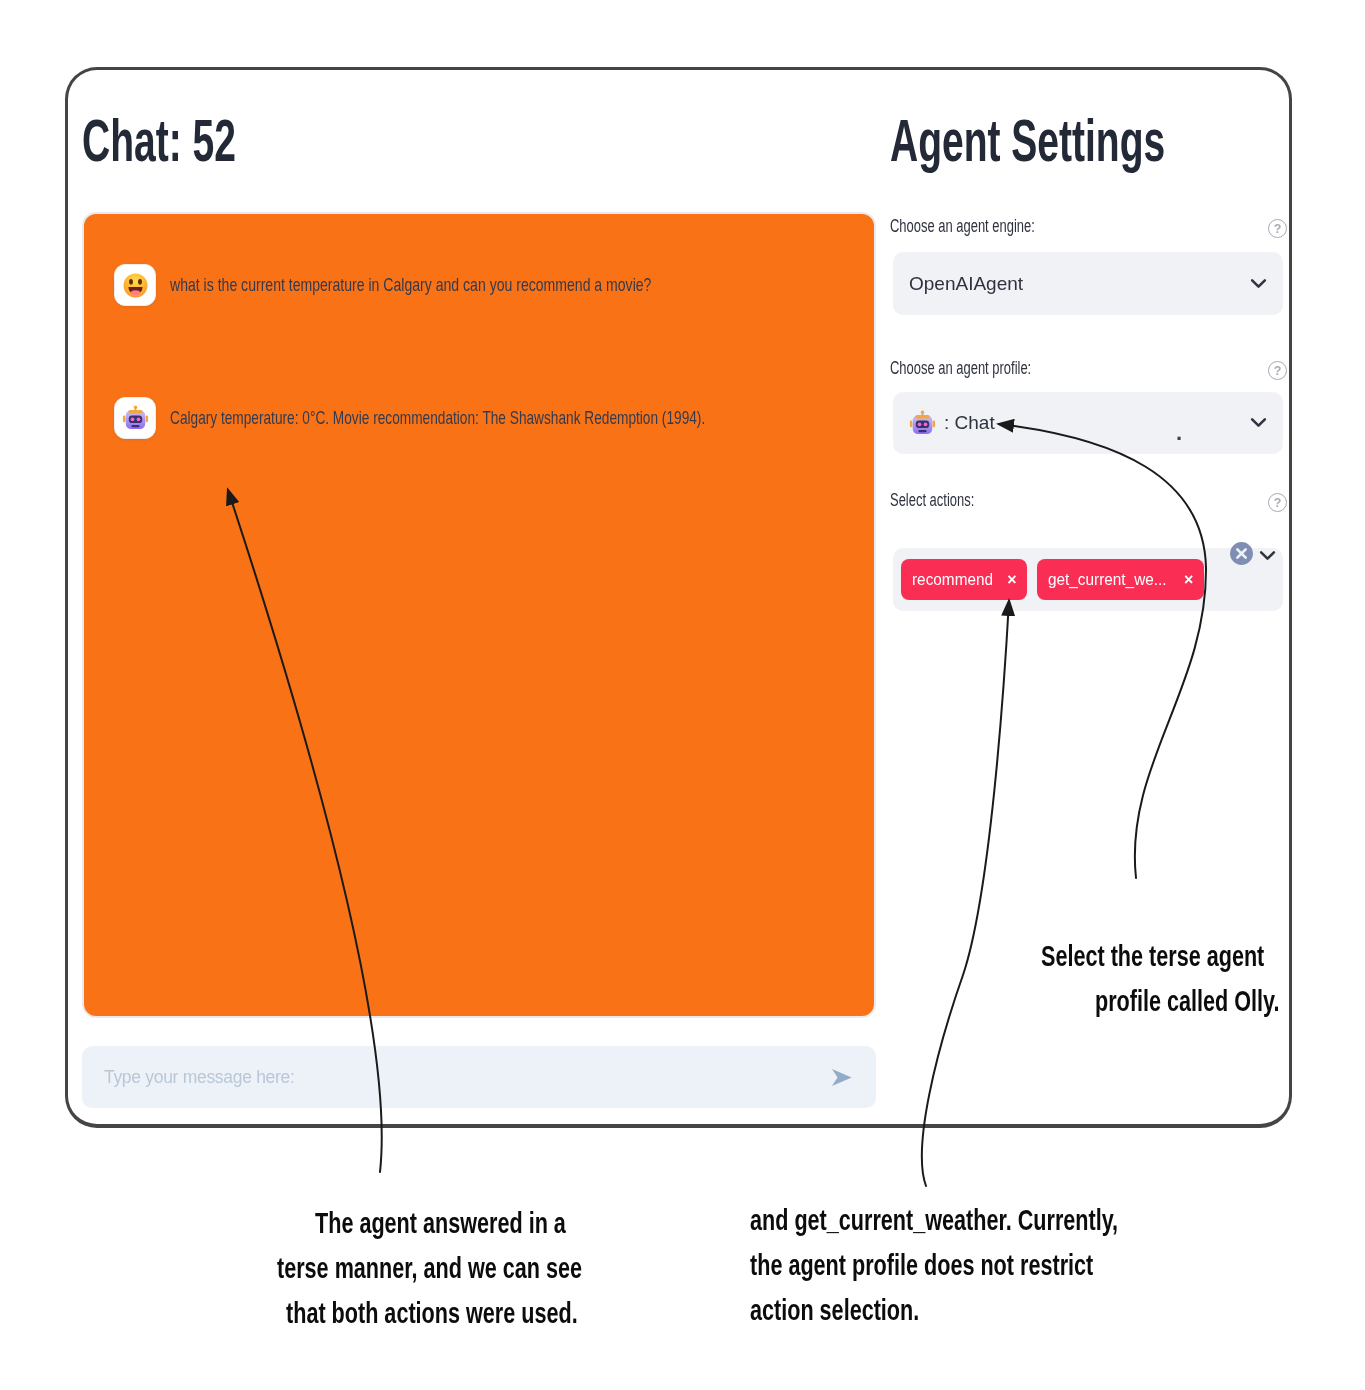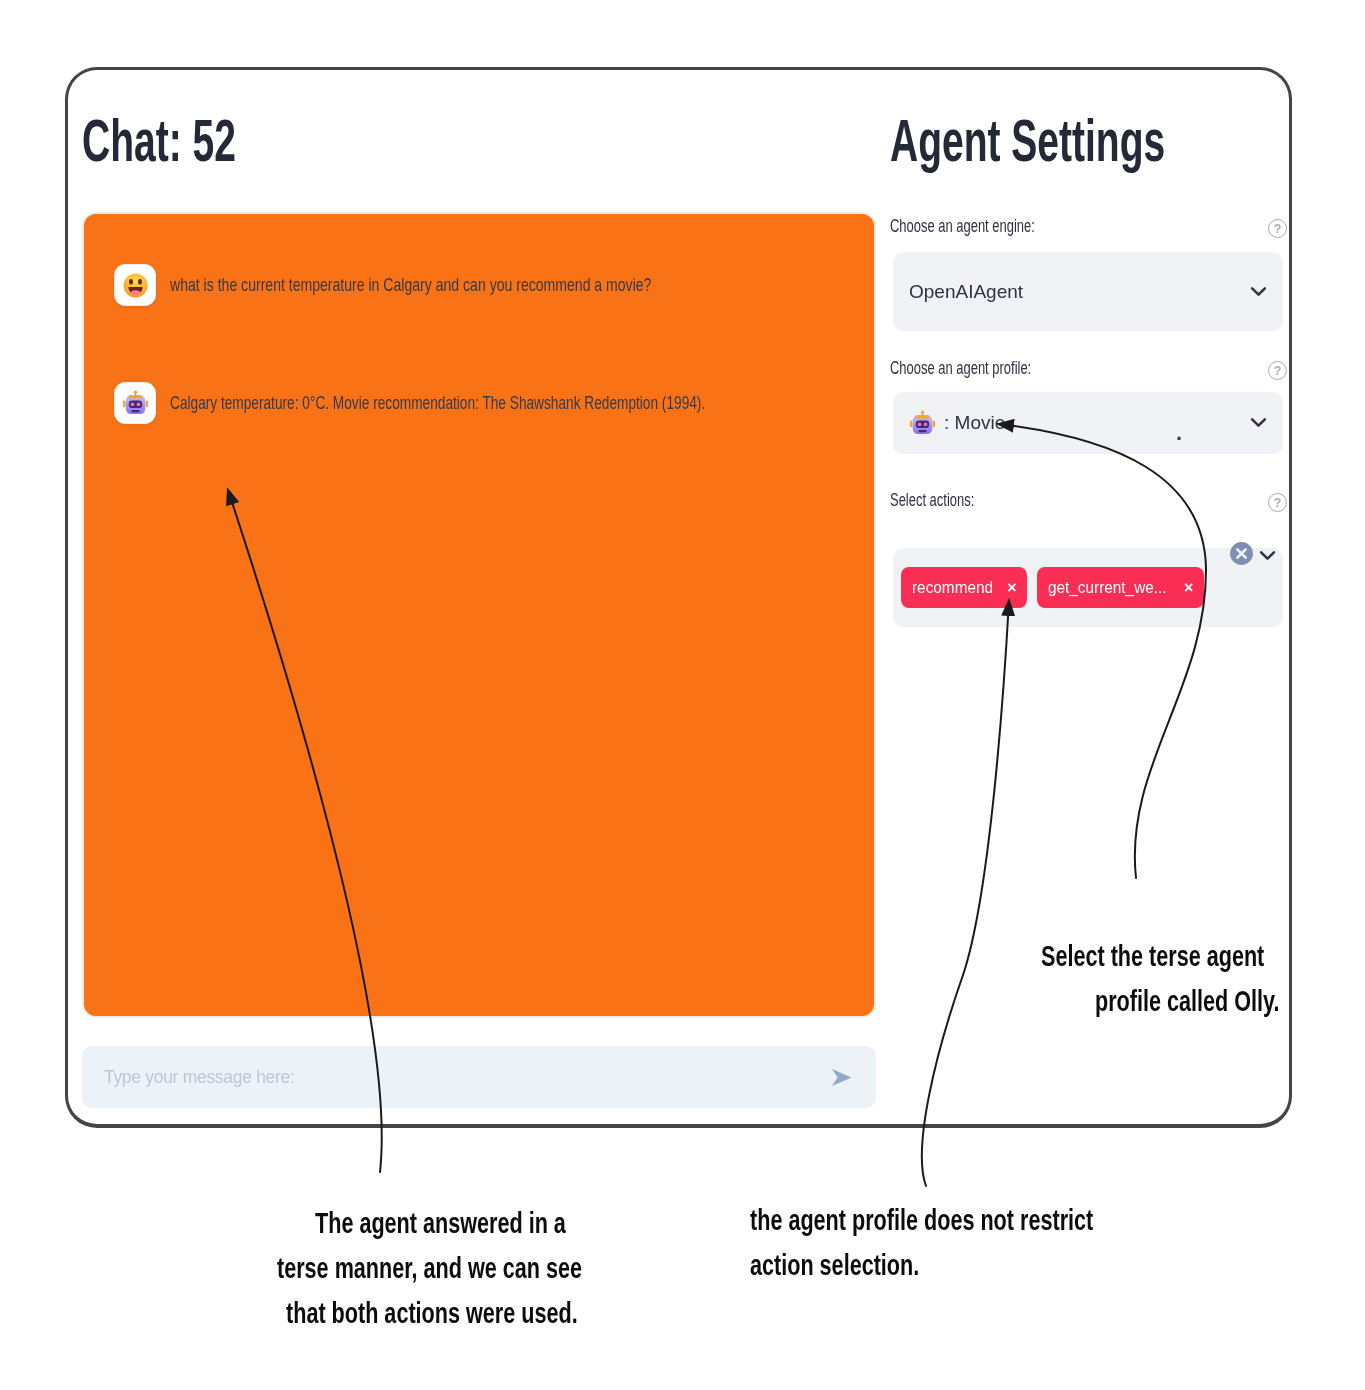--- a/index.html
+++ b/index.html
@@ -21,21 +21,21 @@
   .chat-input{position:absolute;left:82px;top:1046px;width:794px;height:62px;box-sizing:border-box;
               background:#edf2f8;border-radius:10px;display:flex;align-items:center;padding:0 20px;}
   .chat-input input{flex:1;border:none;outline:none;background:transparent;font-family:"Liberation Sans",sans-serif;
                     font-size:17.5px;letter-spacing:-0.3px;color:#31333f;}
   .chat-input input::placeholder{color:#b9c7d7;opacity:1;}
   .send-btn{width:30px;height:30px;display:flex;align-items:center;justify-content:center;cursor:pointer;}
   
   .field-label{position:absolute;left:890px;font-size:18px;color:#2f3340;white-space:nowrap;}
   .help{position:absolute;left:1268px;width:19px;height:19px;box-sizing:border-box;border:1.6px solid #a7abb5;
         border-radius:50%;color:#a7abb5;font-size:12.5px;font-weight:700;display:flex;align-items:center;justify-content:center;}
-  .select{position:absolute;left:893px;width:390px;height:79px;box-sizing:border-box;background:#f0f2f6;
+  .select{position:absolute;left:893px;width:390px;height:63px;box-sizing:border-box;background:#f0f2f6;
           border-radius:10px;display:flex;align-items:center;padding:0 16px;}
   .select .val{font-size:19px;color:#2f3340;}
   .chev{position:absolute;right:16px;top:50%;transform:translateY(-50%);}
   .multi{padding:0 8px;}
   .tag{height:41px;display:inline-flex;align-items:center;gap:8px;padding:0 11px;margin-right:10px;
        background:#fa2d55;border-radius:8px;color:#ffffff;}
   .tag .t{font-size:16.5px;transform:scaleX(.93);transform-origin:0 50%;white-space:nowrap;}
   .tag .x{font-size:16px;font-weight:700;cursor:pointer;line-height:1;}
   .clear-all{position:absolute;left:1229px;top:541px;cursor:pointer;}
   .stray-dot{position:absolute;left:1176px;top:420px;font-size:22px;font-weight:700;color:#3a4152;}
@@ -95,21 +95,21 @@
     <div class="msg" style="top:50px;">
       <div class="avatar">
         <svg class="emoji" width="27" height="27">
             <use href="#emoji-grin"></use>
           </svg>
       </div>
       <div class="msg-text">
         <span class="sq" style="--sx:0.74;">what is the current temperature in Calgary and can you recommend a movie?</span>
       </div>
     </div>
-    <div class="msg" style="top:168px;">
+    <div class="msg" style="top:183px;">
       <div class="avatar">
         <svg class="emoji" width="27" height="27">
             <use href="#emoji-robot"></use>
           </svg>
       </div>
       <div class="msg-text">
         <span class="sq" style="--sx:0.72;">Calgary temperature: 0°C. Movie recommendation: The Shawshank Redemption (1994).</span>
       </div>
     </div>
   </div>
@@ -145,21 +145,21 @@
   <div class="field-label" style="top:358px;">
     <span class="sq">Choose an agent profile:</span>
   </div>
   <div class="help" style="top:361px;">
     <span>?</span>
   </div>
   <div class="select" style="top:392px;height:62px;">
     <svg class="emoji" width="27" height="27" style="margin-right:8px;">
         <use href="#emoji-robot"></use>
       </svg>
-    <span class="val">: Movie</span>
+    <span class="val">: Chat</span>
     <span class="chev">
       <svg width="17" height="11" viewBox="0 0 16 10">
           <path d="M2 2 L8 8 L14 2" stroke="#31333f" stroke-width="2.4" fill="none" stroke-linecap="round" stroke-linejoin="round"></path>
         </svg>
     </span>
   </div>
   <div class="stray-dot">.</div>
 
   <div class="field-label" style="top:490px;">
     <span class="sq">Select actions:</span>
@@ -194,20 +194,21 @@
     <div><span class="sq">profile called Olly.</span></div>
   </div>
 
   <div class="note" style="left:277px;top:1200px;text-align:center;">
     <div><span class="sq">The agent answered in a</span></div>
     <div><span class="sq">terse manner, and we can see</span></div>
     <div><span class="sq">that both actions were used.</span></div>
   </div>
 
   <div class="note" style="left:750px;top:1197px;">
+    <div><span class="sq">and get_current_weather. Currently,</span></div>
     <div><span class="sq">the agent profile does not restrict</span></div>
     <div><span class="sq">action selection.</span></div>
   </div>
 
   <svg class="arrows">
     <defs>
       <marker id="ah" markerWidth="9" markerHeight="7" refX="7.5" refY="3.5" orient="auto" markerUnits="strokeWidth">
         <path d="M0,0 L9,3.5 L0,7 Z" fill="#1a1a1a"></path>
       </marker>
     </defs>

